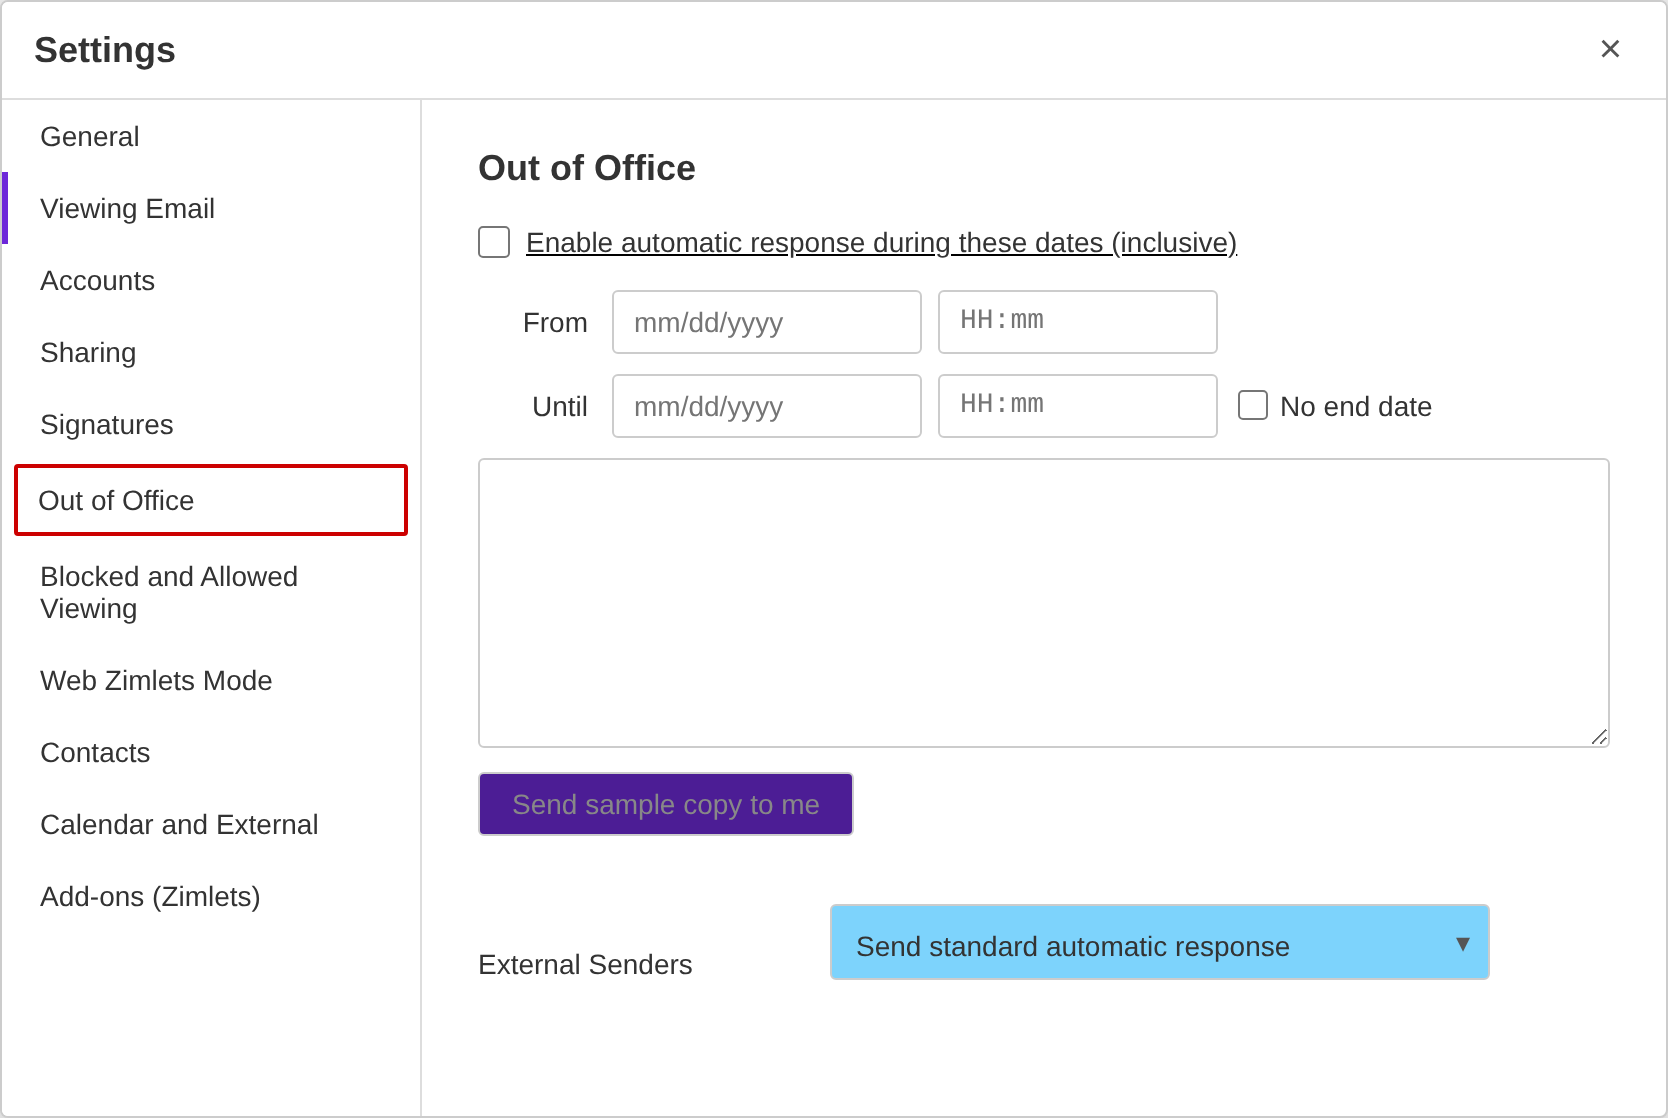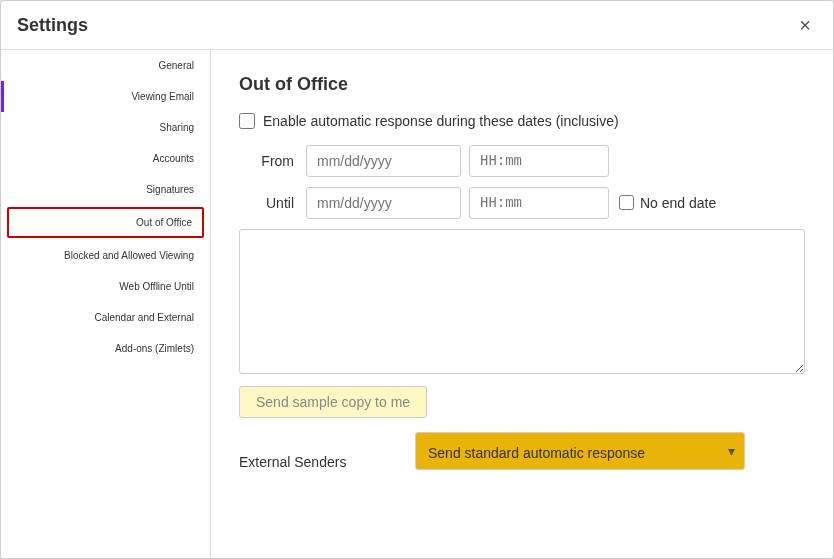--- a/index.html
+++ b/index.html
@@ -54,39 +54,39 @@
       width: 210px;
       border-right: 1px solid #ddd;
       background: #fff;
       overflow-y: auto;
       flex-shrink: 0;
     }
     .sidebar-item {
       padding: 10px 16px;
       cursor: pointer;
       color: #333;
-      font-size: 10px;
+      font-size: 14px;
       border-left: 3px solid transparent;
-      text-align: right;
     }
     .main-content {
       flex: 1;
       padding: 24px 28px;
       overflow-y: auto;
     }
     .section-title {
       font-size: 18px;
       font-weight: bold;
       color: #333;
       margin-bottom: 18px;
     }
     .enable-row {
       display: flex;
       align-items: center;
       margin-bottom: 16px;
+      text-decoration: underline;
     }
     .enable-row input[type="checkbox"] {
       margin-right: 8px;
       width: 16px;
       height: 16px;
     }
     .enable-label {
       font-size: 14px;
       color: #333;
     }
@@ -142,27 +142,27 @@
       font-size: 14px;
       padding: 8px;
       margin-top: 4px;
       margin-bottom: 12px;
       display: block;
       color: #333;
       font-family: Arial, sans-serif;
     }
     .send-sample-btn {
       border: 1px solid #ccc;
-      background: #fef9c3;
+      background: #4c1d95;
       color: #888;
       padding: 7px 16px;
       border-radius: 3px;
       cursor: pointer;
       font-size: 14px;
-      margin-bottom: 8px;
+      margin-bottom: 28px;
     }
     .external-senders-row {
       display: flex;
       align-items: flex-end;
       margin-top: 6px;
       gap: 36px;
     }
     .external-senders-label {
       font-size: 14px;
       color: #333;
@@ -173,21 +173,21 @@
       position: relative;
       width: 330px;
     }
     .select-wrapper select {
       width: 100%;
       border: 1px solid #ccc;
       border-radius: 3px;
       padding: 12px 32px 8px 12px;
       font-size: 14px;
       color: #333;
-      background: #eab308;
+      background: #7dd3fc;
       appearance: none;
       -webkit-appearance: none;
       cursor: pointer;
       height: 38px;
     }
     .select-arrow {
       position: absolute;
       right: 10px;
       top: 50%;
       transform: translateY(-50%);
@@ -209,36 +209,39 @@
   <div class="dialog-body">
 
     <nav class="sidebar">
       <div class="sidebar-item">
         <span>General</span>
       </div>
       <div class="sidebar-item" style="border-left:3px solid #6d28d9;">
         <span>Viewing Email</span>
       </div>
       <div class="sidebar-item">
+        <span>Accounts</span>
+      </div>
+      <div class="sidebar-item">
         <span>Sharing</span>
-      </div>
-      <div class="sidebar-item">
-        <span>Accounts</span>
       </div>
       <div class="sidebar-item">
         <span>Signatures</span>
       </div>
       <div class="sidebar-item" style="border:2px solid #cc0000; border-radius:2px; margin:2px 6px; padding:8px 10px;">
         <span>Out of Office</span>
       </div>
       <div class="sidebar-item">
         <span>Blocked and Allowed Viewing</span>
       </div>
       <div class="sidebar-item">
-        <span>Web Offline Until</span>
+        <span>Web Zimlets Mode</span>
+      </div>
+      <div class="sidebar-item">
+        <span>Contacts</span>
       </div>
       <div class="sidebar-item">
         <span>Calendar and External</span>
       </div>
       <div class="sidebar-item">
         <span>Add-ons (Zimlets)</span>
       </div>
     </nav>
 
     <div class="main-content">

